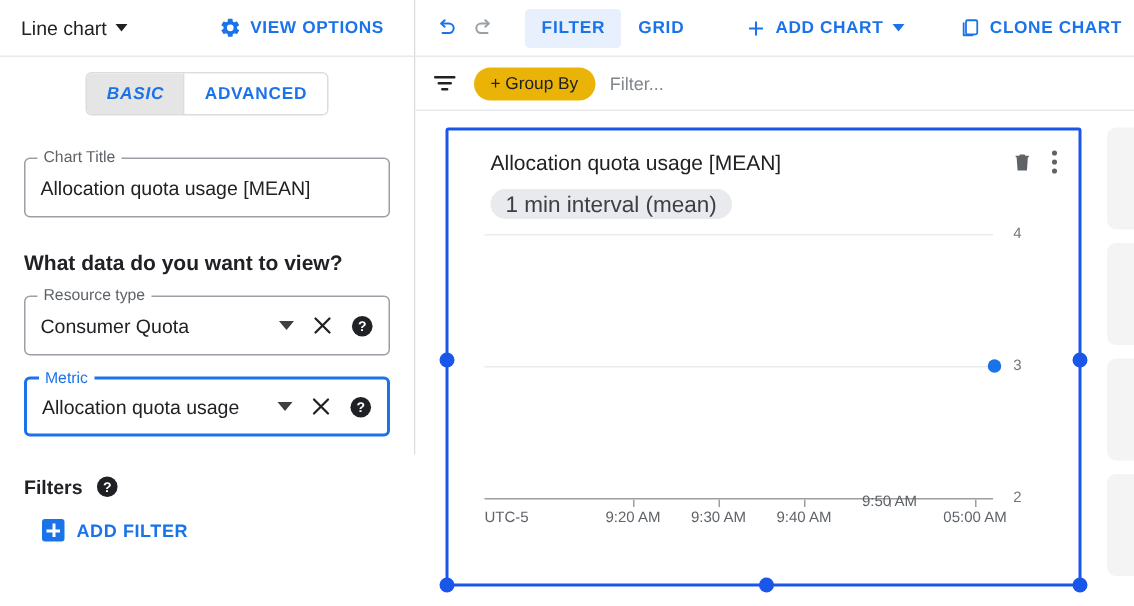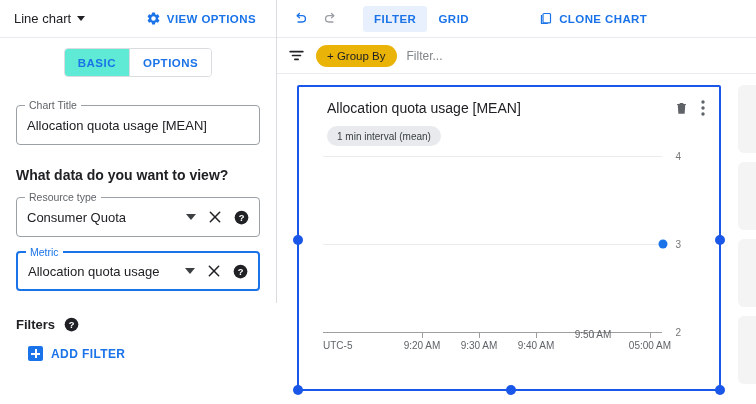--- a/index.html
+++ b/index.html
@@ -60,21 +60,21 @@
   }
   .seg {
     display: flex; align-items: center; justify-content: center;
     padding: 0 13px;
     font-size: 11.5px; font-weight: bold; letter-spacing: .5px;
     color: #1a73e8; background: #fff;
     border-right: 1px solid #dadce0;
     cursor: pointer; white-space: nowrap;
   }
   .seg:last-child { border-right: none; }
-  .seg.active { background: #5eead4; }
+  .seg.active { background: #e5e5e5; font-style: italic; }
 
   .lp-body { padding: 14px 16px 0 16px; }
 
   
   .field {
     position: relative;
     border: 1px solid #9aa0a6;
     border-radius: 4px;
     height: 40px;
     display: flex;
@@ -232,21 +232,21 @@
   }
   .card-actions { display: flex; align-items: center; gap: 12px; padding-top: 1px; }
   .trash { width: 15px; height: 16px; cursor:pointer; display:block; }
   .kebab { width: 4px; height: 16px; cursor: pointer; display:block; }
 
   .interval-chip {
     margin: 9px 0 0 28px;
     display: inline-flex; align-items: center;
     background: #e8eaed; border-radius: 11px;
     height: 20px; padding: 0 10px;
-    font-size: 10px; color: #3c4043;
+    font-size: 15px; color: #3c4043;
   }
 
   .plot {
     position: relative;
     margin-top: 10px;
     height: 200px;
   }
   .gridline {
     position: absolute;
     left: 24px; right: 57px;
@@ -319,21 +319,21 @@
         <span>VIEW OPTIONS</span>
       </div>
     </div>
 
     <div class="tabs-wrap">
       <div class="seg-group">
         <div class="seg active">
           <span>BASIC</span>
         </div>
         <div class="seg">
-          <span>OPTIONS</span>
+          <span>ADVANCED</span>
         </div>
       </div>
     </div>
 
     <div class="lp-body">
 
       <div class="field">
         <span class="legend">Chart Title</span>
         <span class="value">Allocation quota usage [MEAN]</span>
       </div>
@@ -402,20 +402,27 @@
         </svg>
       </div>
       <div style="width:18px"></div>
       <div class="tb-seg active">
         <span>FILTER</span>
       </div>
       <div class="tb-seg">
         <span>GRID</span>
       </div>
       <div style="width:26px"></div>
+      <div class="tb-btn">
+        <svg width="14" height="14" viewBox="0 0 24 24">
+          <path stroke="#1a73e8" stroke-width="2.4" stroke-linecap="round" d="M12 5 V19 M5 12 H19"></path>
+        </svg>
+        <span>ADD CHART</span>
+        <span class="caret-blue"></span>
+      </div>
       <div style="width:24px"></div>
       <div class="tb-btn">
         <svg width="15" height="15" viewBox="0 0 24 24">
           <rect x="8" y="4" width="12" height="15" rx="1.6" fill="none" stroke="#1a73e8" stroke-width="1.9"></rect>
           <path d="M5.5 7 V20 H15" fill="none" stroke="#1a73e8" stroke-width="1.9" stroke-linecap="round" stroke-linejoin="round"></path>
         </svg>
         <span>CLONE CHART</span>
       </div>
     </div>
 

